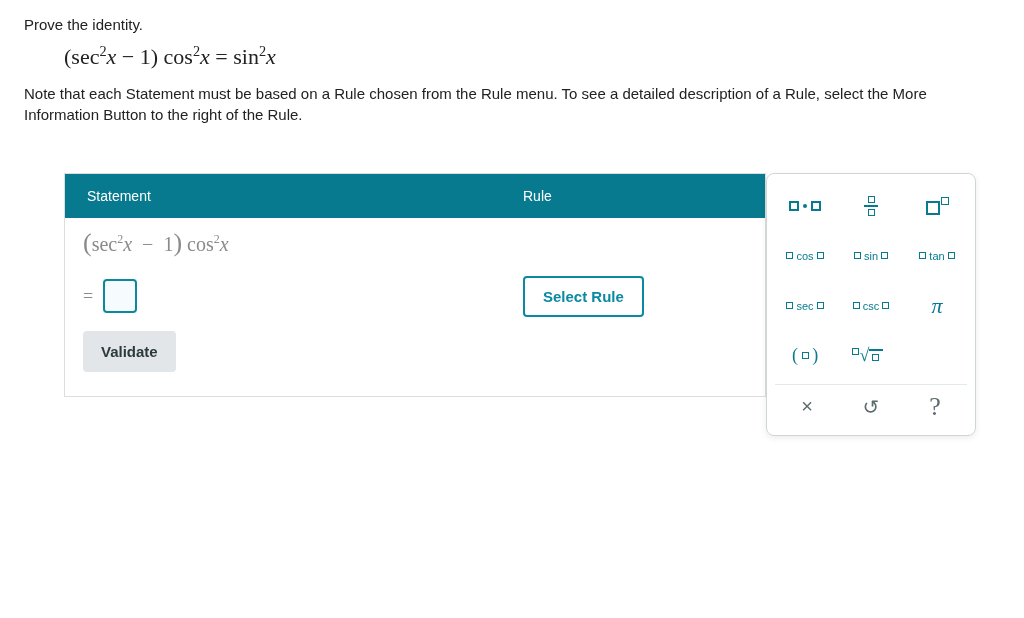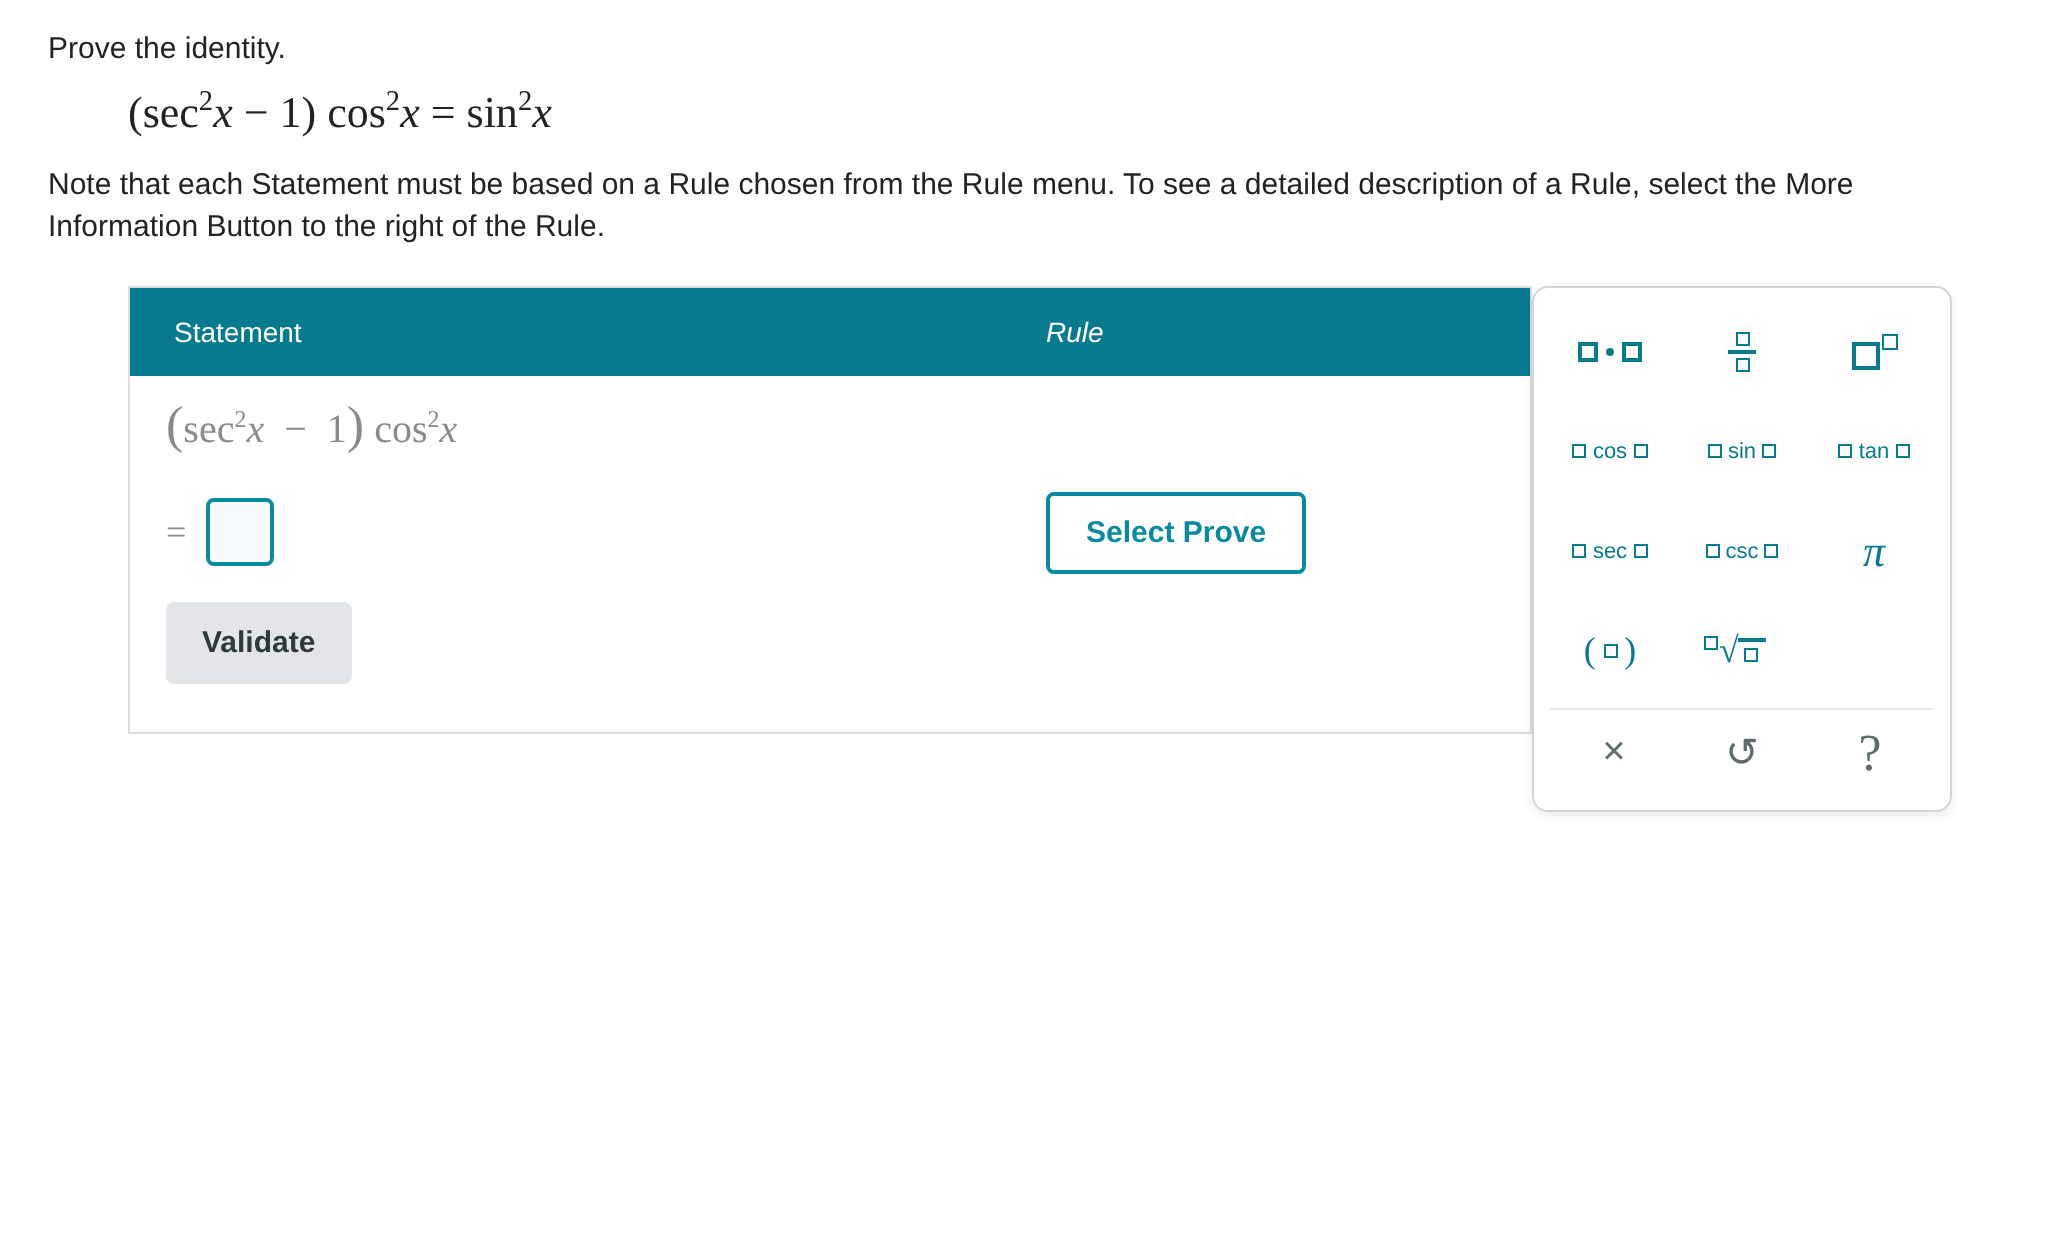--- a/index.html
+++ b/index.html
@@ -11,42 +11,42 @@
     background: #fff;
     font-size: 15px;
   }
   .prompt-text { margin-bottom: 8px; }
   .identity {
     font-family: "Times New Roman", serif;
     font-size: 22px;
     margin: 10px 0 14px 40px;
   }
   .identity sup { font-size: 0.65em; }
-  .note { margin-bottom: 19px; line-height: 1.35; }
+  .note { margin-bottom: 48px; line-height: 1.35; }
 
   .workarea {
     display: flex;
     align-items: flex-start;
     margin-left: 40px;
     margin-right: 24px;
   }
 
   .proof-panel {
     flex: 1;
     border: 1px solid #ddd;
     background: #fff;
   }
   .proof-header {
     display: flex;
     background: #077a8f;
     color: #fff;
     font-size: 14px;
   }
   .ph-stmt { flex: 0 0 64%; padding: 14px 22px; }
-  .ph-rule { flex: 1; padding: 14px 10px; font-style: italic; }
+  .ph-rule { flex: 1; padding: 14px 10px; }
 
   .proof-body { padding: 0 0 10px 0; }
 
   .stmt-row {
     display: flex;
     align-items: center;
     min-height: 50px;
     justify-content: space-between;
   }
   .stmt-cell {
@@ -192,21 +192,21 @@
       </div>
 
       <div class="stmt-row">
         <div class="stmt-cell">
           <div class="eq-row" style="padding:0;">
             <span class="eq-sign">=</span>
             <span class="blank-box"></span>
           </div>
         </div>
         <div class="rule-cell">
-          <button class="select-rule-btn">Select Prove</button>
+          <button class="select-rule-btn">Select Rule</button>
         </div>
       </div>
 
       <button class="validate-btn">Validate</button>
     </div>
   </div>
 
   <div class="palette">
     <div class="pal-grid">
 

